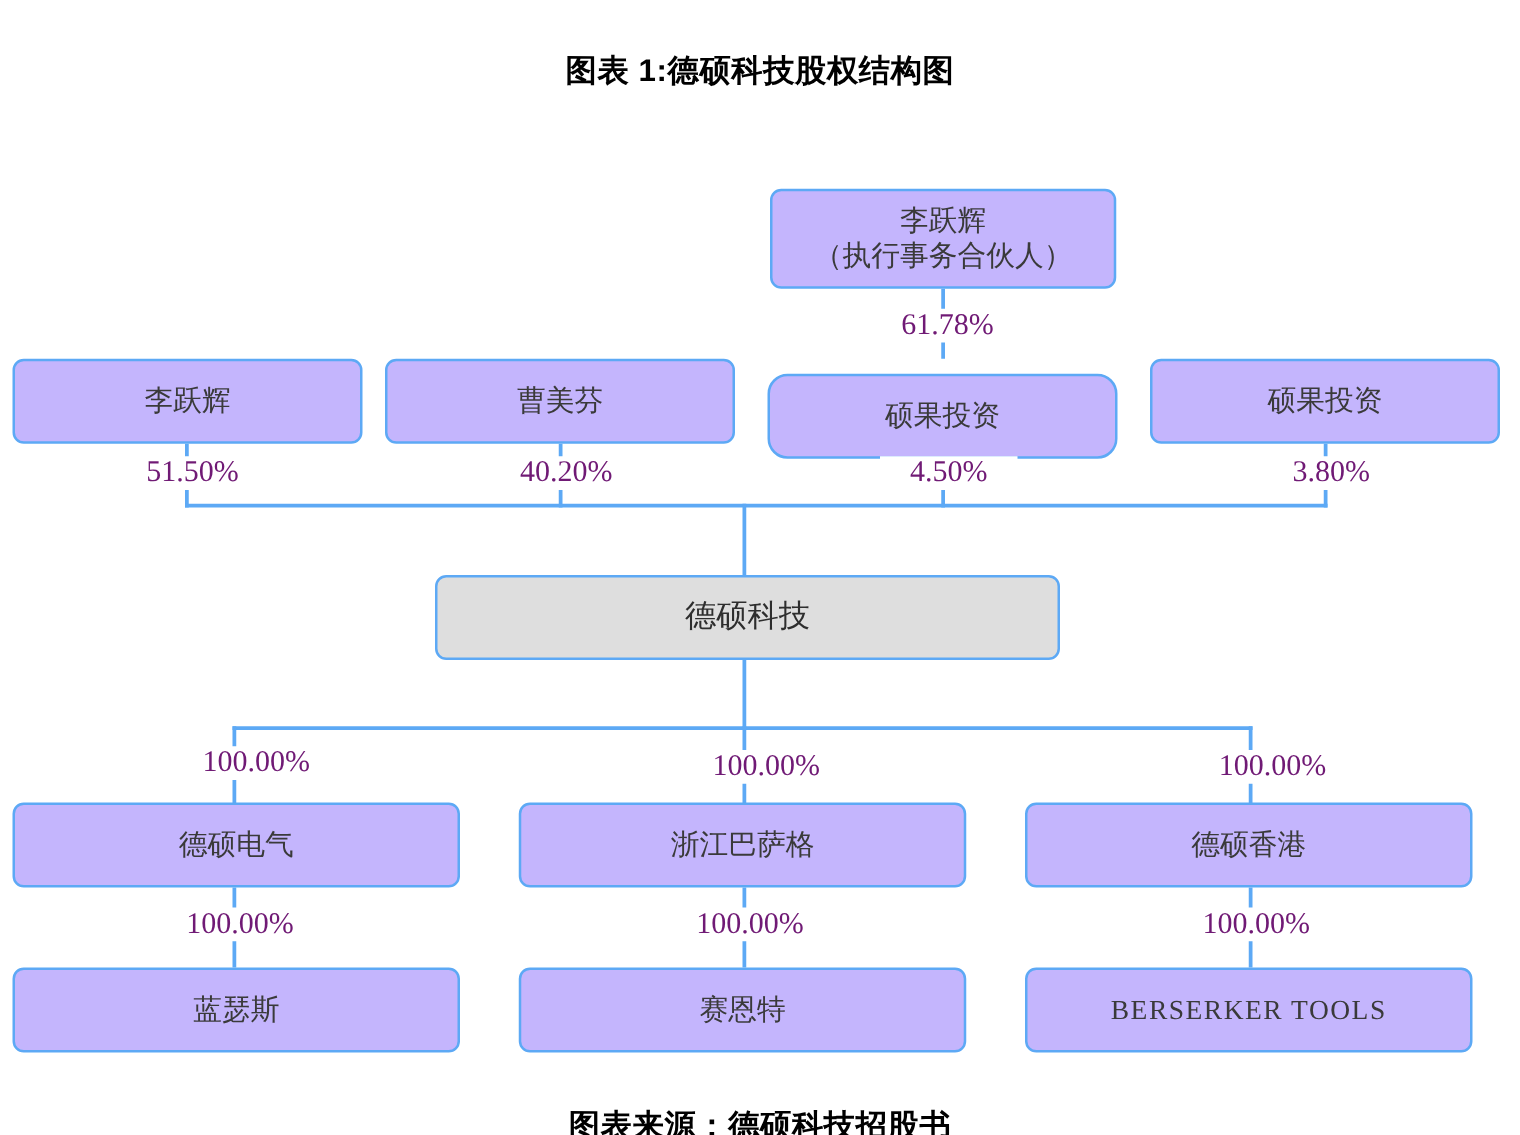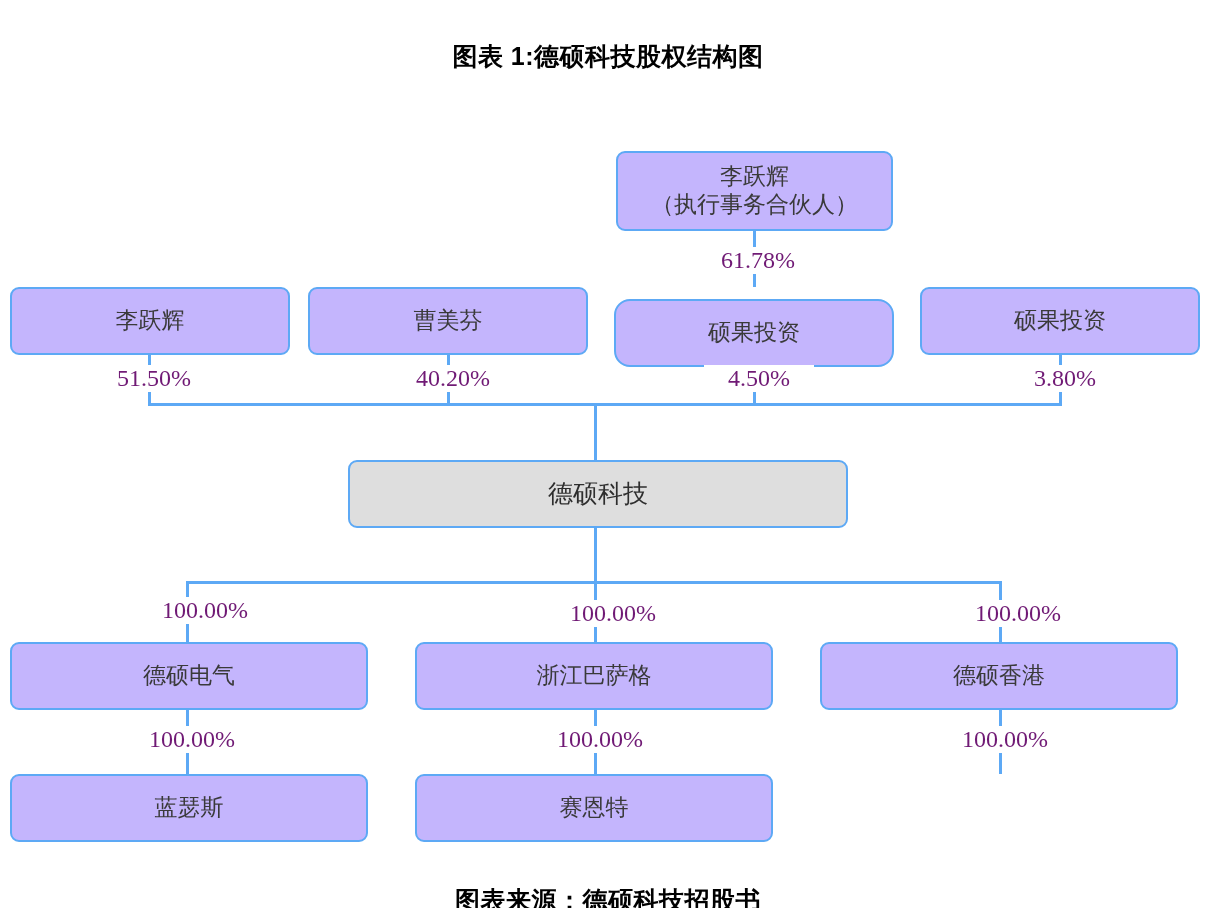--- a/index.html
+++ b/index.html
@@ -189,16 +189,19 @@
   <div class="pct" style="left:137px; top:694px; width:100px;">100.00%</div>
   <div class="pct" style="left:545px; top:694px; width:100px;">100.00%</div>
   <div class="pct" style="left:950px; top:694px; width:100px;">100.00%</div>
 
   <div class="node" style="left:10px; top:742px; width:358px; height:68px;">
     <span>蓝瑟斯</span>
   </div>
   <div class="node" style="left:415px; top:742px; width:358px; height:68px;">
     <span>赛恩特</span>
   </div>
+  <div class="node latin" style="left:820px; top:742px; width:358px; height:68px;">
+    <span>BERSERKER TOOLS</span>
+  </div>
 
   <div class="chart-source">图表来源：德硕科技招股书</div>
 
 </div>
 
 </body></html>

